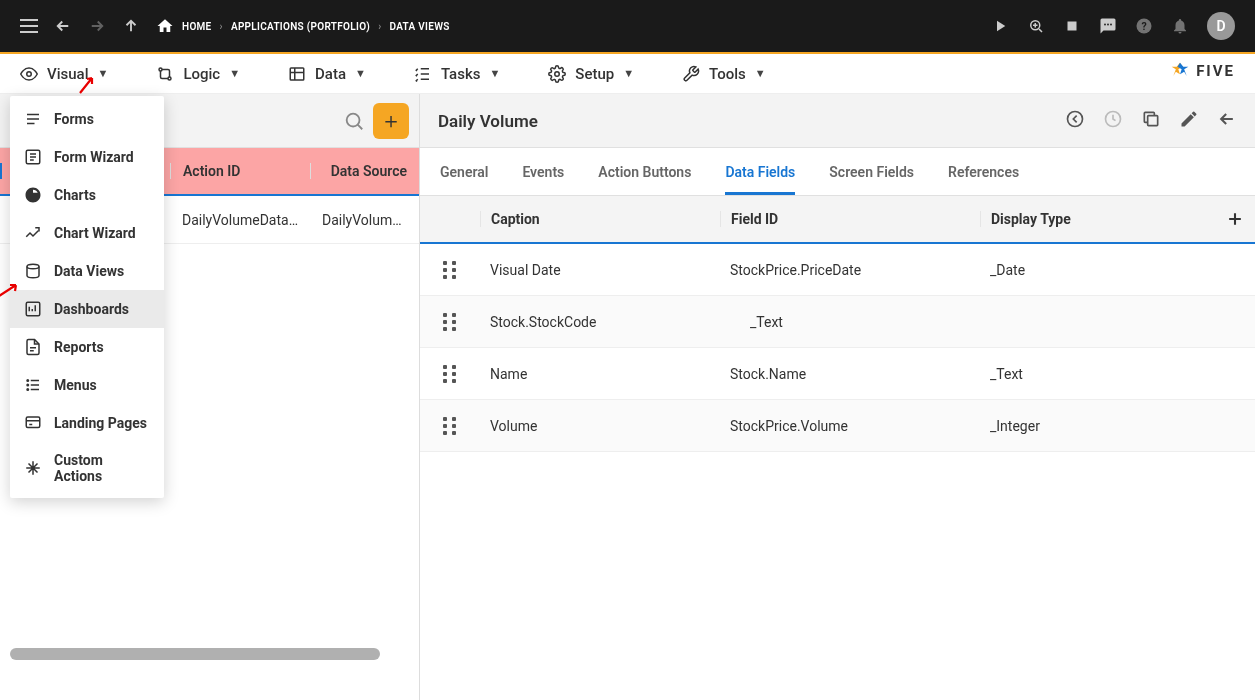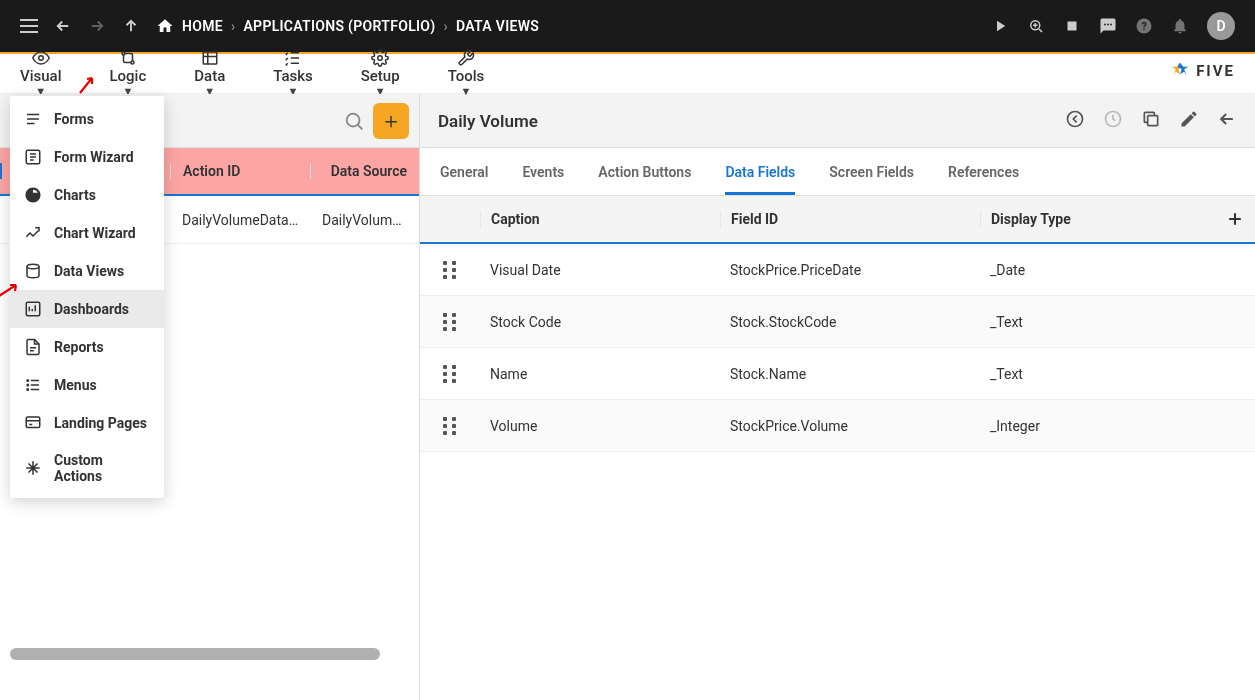--- a/index.html
+++ b/index.html
@@ -6,27 +6,27 @@
 body { font-family: -apple-system, BlinkMacSystemFont, "Segoe UI", Roboto, sans-serif; font-size: 14px; color: #333; background: #fff; width: 1255px; height: 700px; overflow: hidden; position: relative; }
 
 
 .header { height: 54px; background: #1a1a1a; display: flex; align-items: center; padding: 0 20px; color: #fff; border-bottom: 2px solid #f5a623; }
 .header-left { display: flex; align-items: center; gap: 16px; flex: 1; }
 .header-right { display: flex; align-items: center; gap: 18px; }
 .hamburger { display: flex; flex-direction: column; gap: 4px; }
 .hamburger span { width: 18px; height: 2px; background: #ccc; }
 .hbtn { color: #ccc; cursor: pointer; display: flex; align-items: center; }
 .hbtn svg { width: 18px; height: 18px; }
-.crumb { display: flex; align-items: center; gap: 8px; font-weight: 600; font-size: 14px; letter-spacing: 0.3px; }
+.crumb { display: flex; align-items: center; gap: 8px; font-weight: 600; font-size: 10px; letter-spacing: 0.3px; }
 .chev { color: #888; }
 .avatar { width: 28px; height: 28px; border-radius: 50%; background: #999; display: flex; align-items: center; justify-content: center; font-weight: 600; color: #fff; }
 
 
 .menubar { height: 40px; display: flex; align-items: center; padding: 0 20px; gap: 48px; border-bottom: 1px solid #eee; position: relative; }
-.mitem { display: flex; align-items: center; gap: 0; font-size: 15px; font-weight: 500; cursor: pointer; flex-direction: column; }
+.mitem { display: flex; align-items: center; gap: 9px; font-size: 15px; font-weight: 500; cursor: pointer; }
 .mitem .caret { font-size: 11px; color: #444; }
 .mitem svg { width: 18px; height: 18px; }
 .logo { position: absolute; right: 20px; top: 7px; display: flex; align-items: center; gap: 6px; font-weight: 700; font-size: 15px; letter-spacing: 2px; }
 .logo-ico { width: 20px; height: 20px; }
 
 
 .body { display: flex; height: calc(700px - 54px - 40px); }
 .leftpanel { width: 420px; border-right: 1px solid #ddd; position: relative; display: flex; flex-direction: column; }
 .rightpanel { flex: 1; display: flex; flex-direction: column; }
 
@@ -307,21 +307,20 @@
           <div class="col-drag">
             <div class="drag-handle">
               <span></span>
               <span></span>
               <span></span>
               <span></span>
               <span></span>
               <span></span>
             </div>
           </div>
-          <div class="col-cap">Stock Code</div>
           <div class="col-fid">Stock.StockCode</div>
           <div class="col-dt">_Text</div>
           <div class="col-add"></div>
         </div>
         <div class="rp-row">
           <div class="col-drag">
             <div class="drag-handle">
               <span></span>
               <span></span>
               <span></span>

